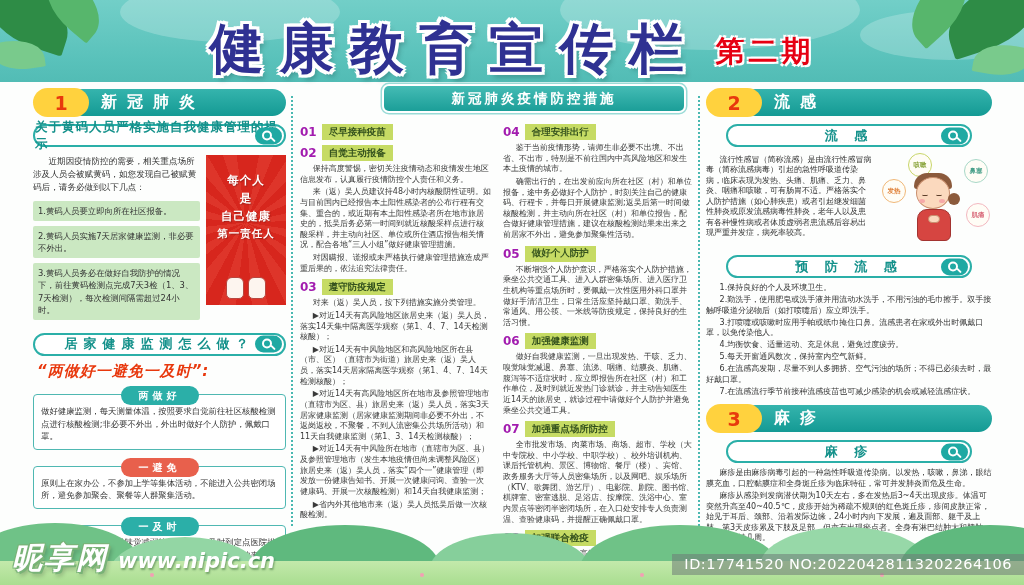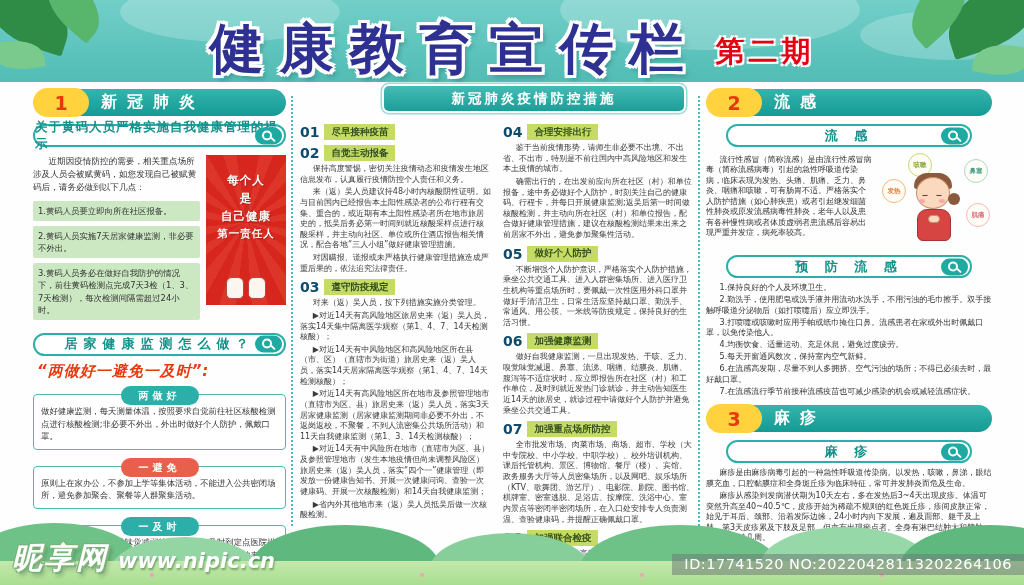--- a/index.html
+++ b/index.html
@@ -80,21 +80,21 @@
     letter-spacing:4px; white-space:nowrap; }
   .badge-teal { background:#2bafa8; } .badge-red { background:#e8604c; }
   
   .mid-title { width:300px; margin:0 10px 8px auto; height:25px; border-radius:5px;
     background:linear-gradient(180deg,#45bcb5,#1b9e98); color:#fff; display:flex; align-items:center;
     justify-content:center; font-size:13.5px; font-weight:bold; letter-spacing:3px;
     box-shadow:0 0 0 2px #fff, 0 0 0 3.5px #9adbd7; }
   .mid-cols { display:flex; gap:12px; }
   .mcol { width:191px; }
   .m-head { display:flex; align-items:center; gap:5px; margin:5px 0 3px; }
-  .m-no { color:#0c4a6e; font-weight:bold; font-size:14px; }
+  .m-no { color:#a21caf; font-weight:bold; font-size:12px; }
   .m-title { background:#c6db64; color:#33511d; font-weight:bold; font-size:9.5px; padding:1.5px 7px; }
   .m-para { font-size:8px; line-height:1.33; color:#3a3a3a; margin:2px 0; text-indent:1.6em; }
   
   .r-para { font-size:8px; line-height:1.32; color:#333; text-indent:1.7em; margin:1.5px 0; }
   .flu-about { overflow:hidden; margin-bottom:4px; }
   .flu-art { float:right; width:116px; height:96px; position:relative; margin:0 0 2px 4px; }
   .bub { position:absolute; width:24px; height:24px; border-radius:50%; background:#fffdf6;
     display:flex; align-items:center; justify-content:center; font-size:6.5px; font-weight:bold; }
   .bub1 { left:32px; top:0;   border:1px solid #c9d66a; color:#8aa33a; }
   .bub2 { left:88px; top:6px; border:1px solid #a8d8c8; color:#4aa08a; }

